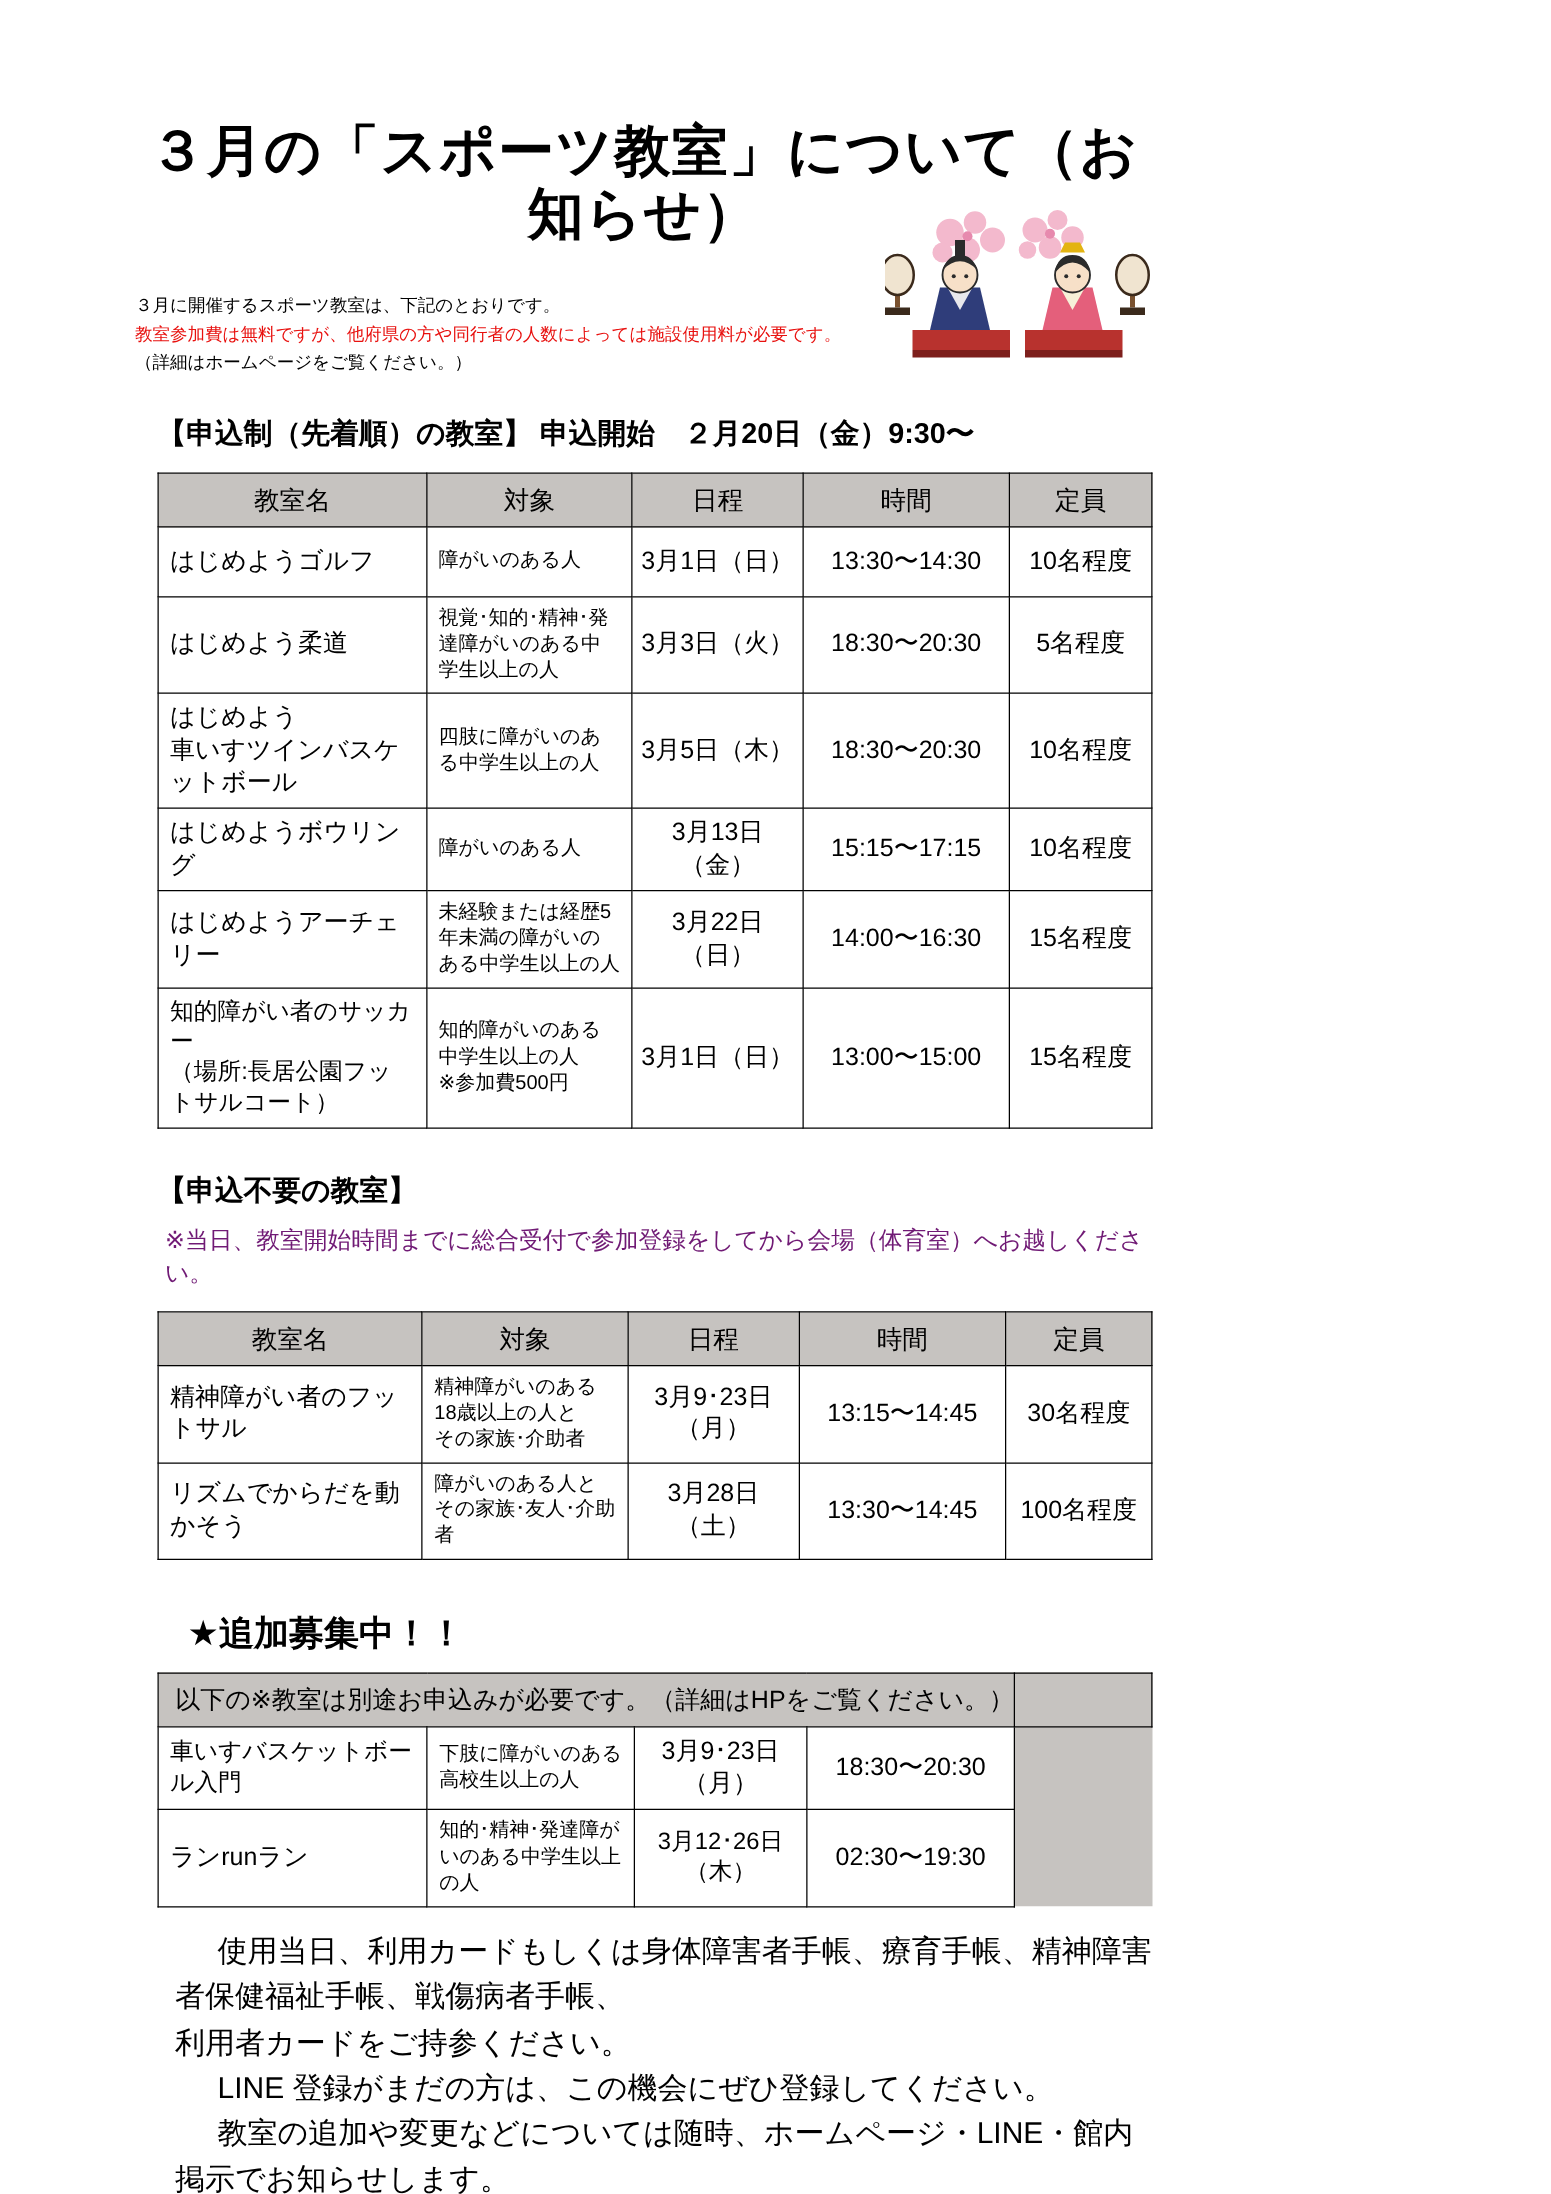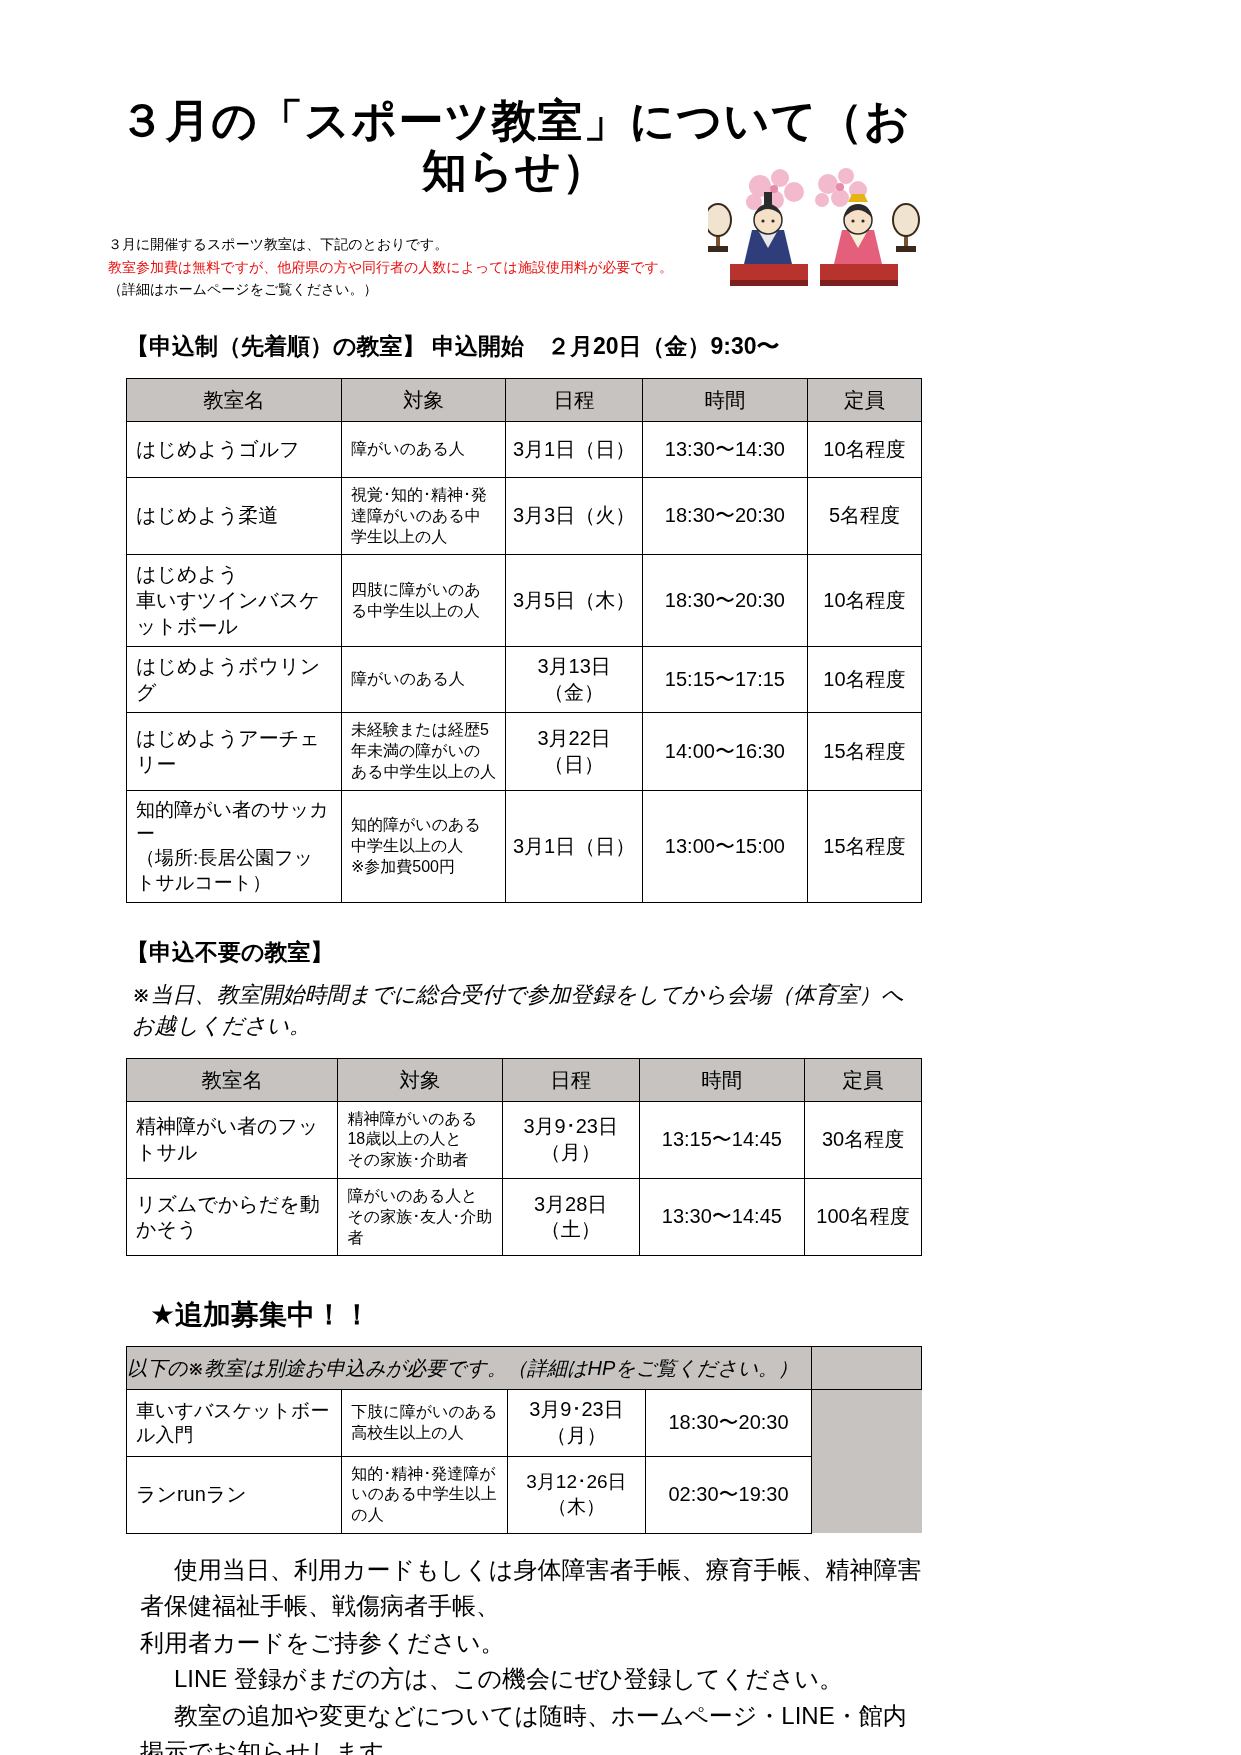--- a/index.html
+++ b/index.html
@@ -45,26 +45,25 @@
   }
 
   
   .section-head {
     font-size: 23px;
     font-weight: bold;
     margin-top: 30px;
     margin-left: 18px;
   }
   .note-red {
-    color: #000000;
-    font-size: 22px;
+    color: #701a75;
+    font-size: 19px;
     margin-left: 24px;
     margin-top: 12px;
     line-height: 1.4;
-    font-style: italic;
   }
 
   
   table.grid {
     border-collapse: collapse;
     margin-top: 16px;
     margin-left: 18px;
     table-layout: fixed;
     background: #ffffff;
   }
@@ -118,24 +117,23 @@
     margin-left: 18px;
     table-layout: fixed;
   }
   table.grid2 td {
     border: 1px solid #000000;
     padding: 0;
     vertical-align: middle;
   }
   .banner {
     background: #c6c3c0;
-    text-align: left;
+    text-align: right;
     font-size: 20px;
     height: 42px;
-    font-style: italic;
   }
   .blankcell {
     background: #c6c3c0;
     border: 1px solid #000000;
   }
   .nb { border: none !important; background: #c6c3c0; }
 
   
   .footer-text {
     margin-top: 18px;

